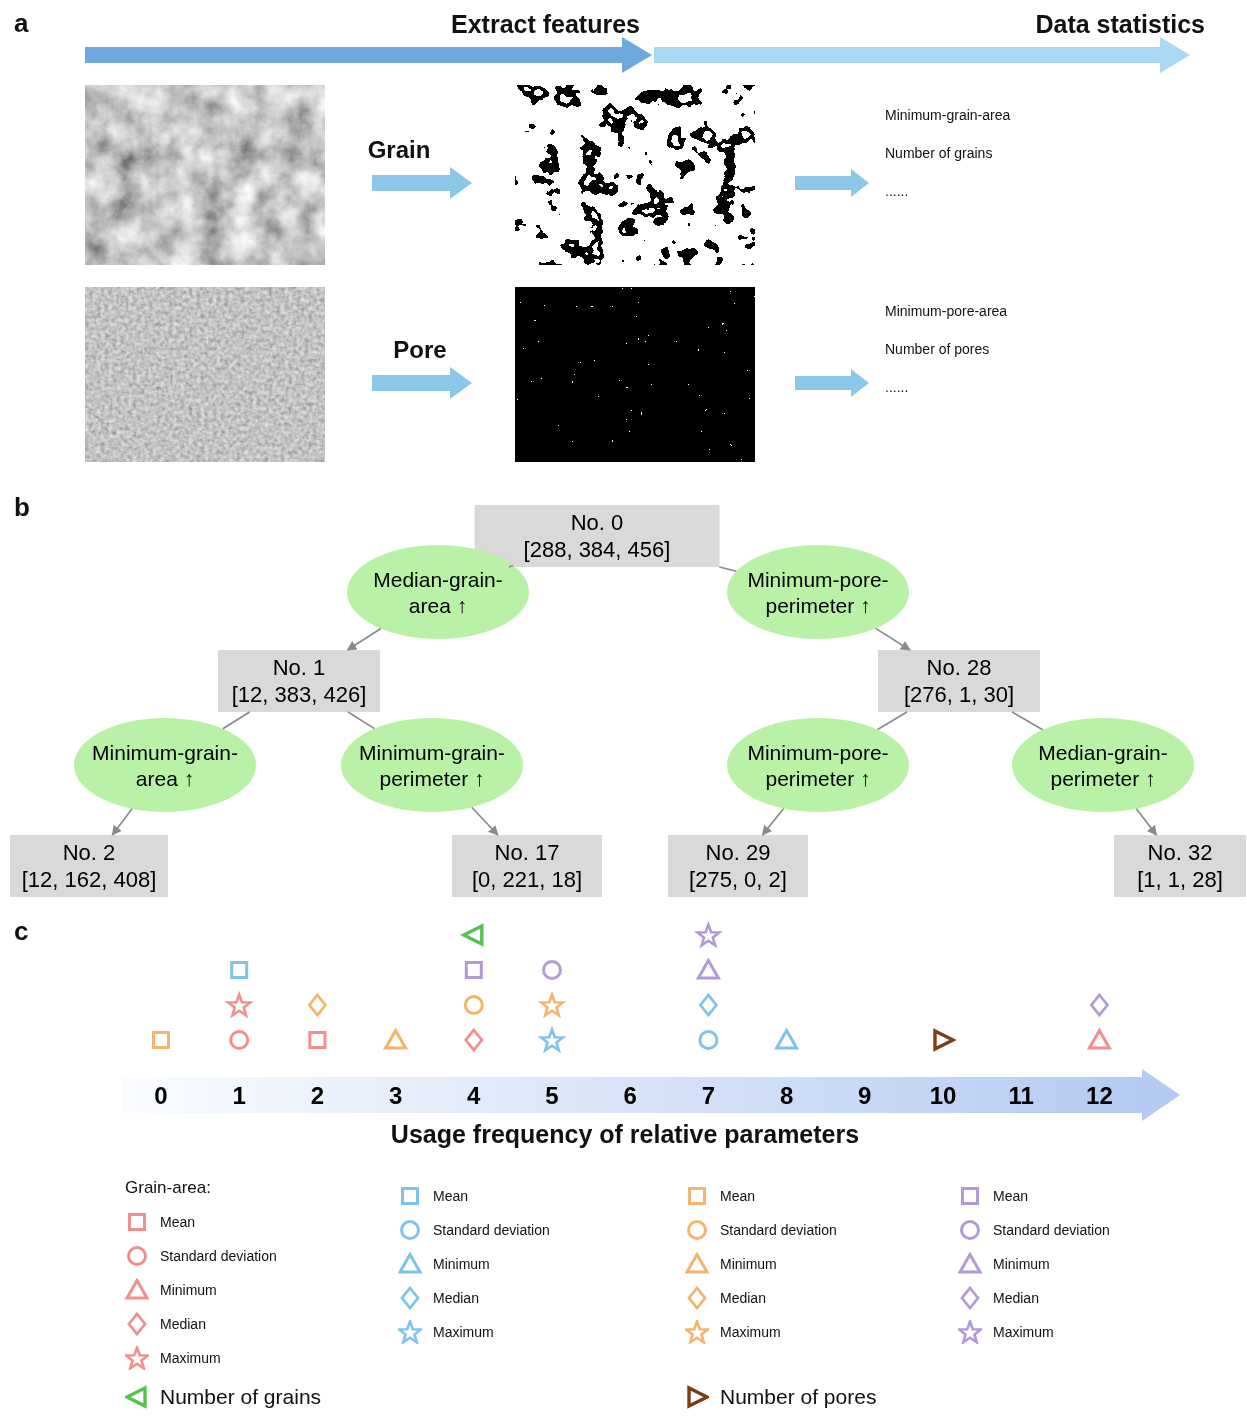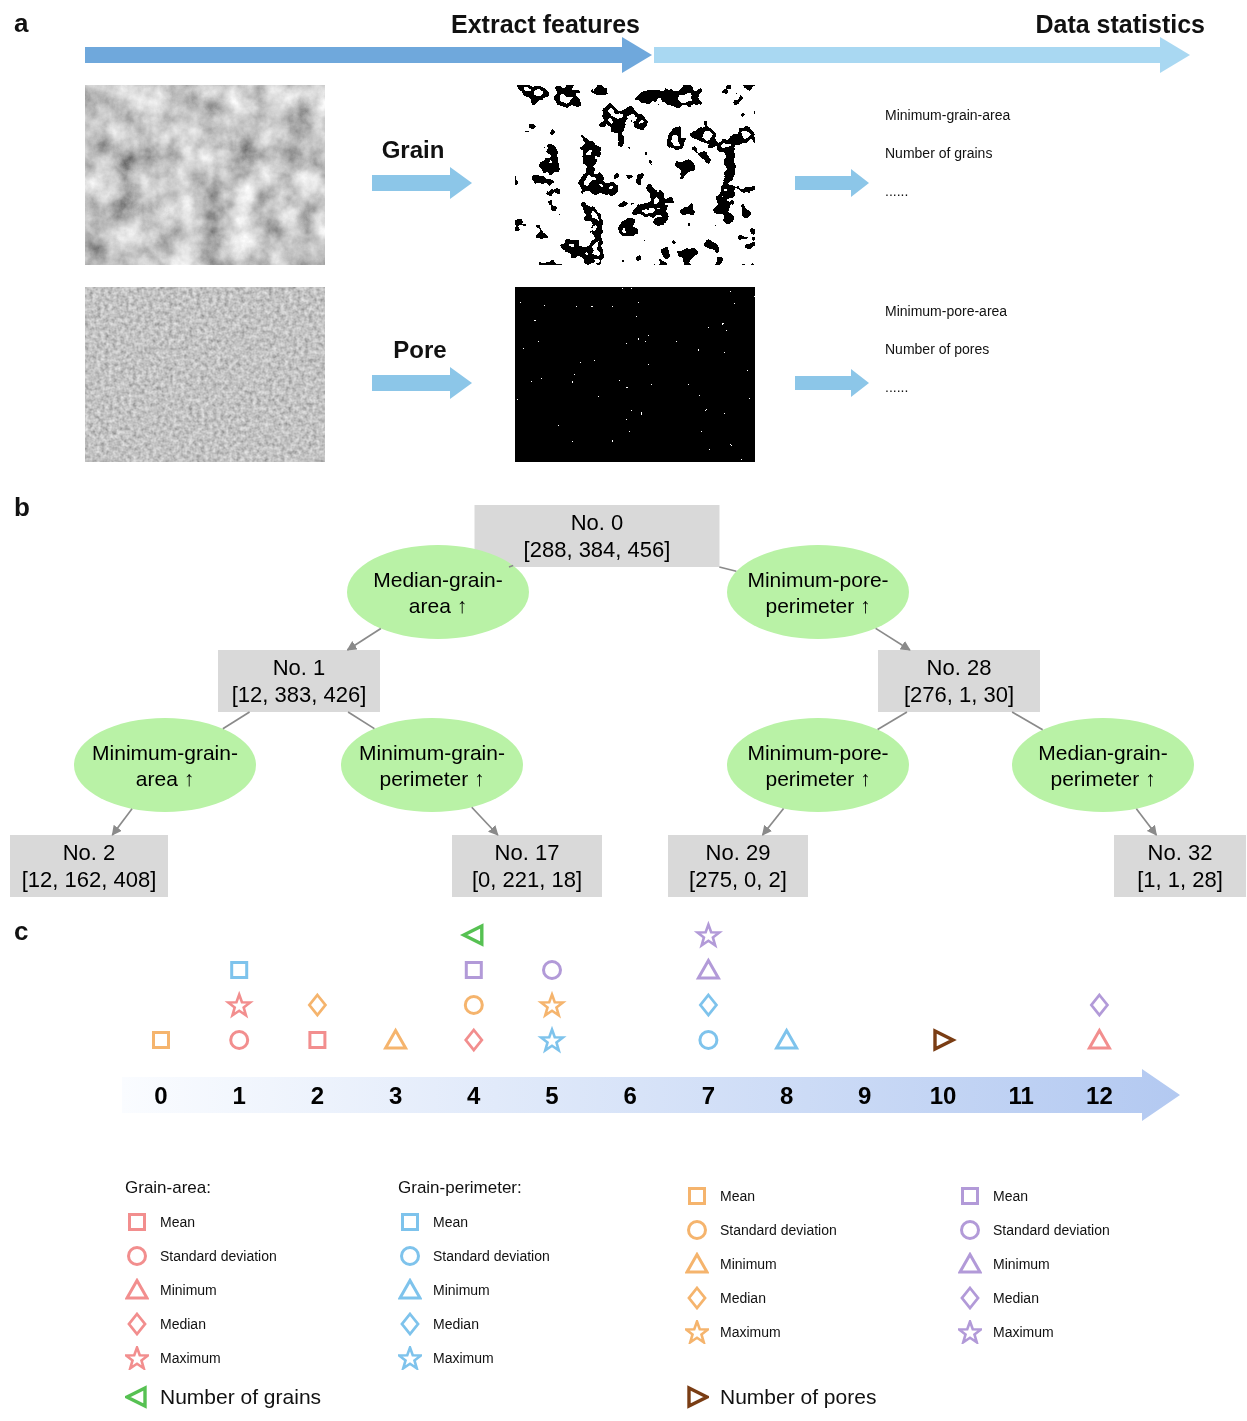--- a/index.html
+++ b/index.html
@@ -60,21 +60,21 @@
           <feFuncR type="discrete" tableValues="1 1 1 1 1 0 0 1 1 1 1 1 1 1 1 1"></feFuncR>
           <feFuncG type="discrete" tableValues="1 1 1 1 1 0 0 1 1 1 1 1 1 1 1 1"></feFuncG>
           <feFuncB type="discrete" tableValues="1 1 1 1 1 0 0 1 1 1 1 1 1 1 1 1"></feFuncB>
           <feFuncA type="linear" slope="0" intercept="1"></feFuncA>
         </feComponentTransfer>
       </filter>
     </defs>
     <rect width="240" height="180" filter="url(#fGrainMask)"></rect>
   </svg>
 
-  <div class="rowlabel" style="left:338px;top:136px">Grain</div>
+  <div class="rowlabel" style="left:324px;top:136px">Grain</div>
   <svg class="abs" style="left:372px;top:165px" width="100" height="36" viewBox="0 0 100 36">
     <rect x="0" y="10" width="78" height="16" fill="#8cc6e8"></rect>
     <polygon points="78,2 100,18 78,34" fill="#8cc6e8"></polygon>
   </svg>
 
   <svg class="abs" style="left:795px;top:167px" width="74" height="32" viewBox="0 0 74 32">
     <rect x="0" y="9" width="56" height="14" fill="#8cc6e8"></rect>
     <polygon points="56,2 74,16 56,30" fill="#8cc6e8"></polygon>
   </svg>
 
@@ -231,20 +231,21 @@
       <circle fill="none" stroke="#b29ad8" cx="552" cy="970" r="8.5" stroke-width="3"></circle>
       <circle fill="none" stroke="#7ec3ec" cx="708.4" cy="1040" r="8.5" stroke-width="3"></circle>
       <polygon fill="none" stroke="#7ec3ec" points="708.4,995 716.4,1005 708.4,1015 700.4,1005" stroke-width="2.8"></polygon>
       <polygon fill="none" stroke="#b29ad8" points="708.4,960.5 698.4,978 718.4,978" stroke-width="3"></polygon>
       <path fill="none" stroke="#b29ad8" d="M708.40,924.50L711.16,932.20L719.34,932.45L712.87,937.45L715.16,945.30L708.40,940.70L701.64,945.30L703.93,937.45L697.46,932.45L705.64,932.20Z" stroke-width="2.6"></path>
       <polygon fill="none" stroke="#7ec3ec" points="786.6,1030.5 776.6,1048 796.6,1048" stroke-width="3"></polygon>
       <polygon fill="none" stroke="#7a3d14" points="953,1040 935,1031 935,1049" stroke-width="3.4"></polygon>
       <polygon fill="none" stroke="#f28e8e" points="1099.4,1030.5 1089.4,1048 1109.4,1048" stroke-width="3"></polygon>
       <polygon fill="none" stroke="#b29ad8" points="1099.4,995 1107.4,1005 1099.4,1015 1091.4,1005" stroke-width="2.8"></polygon>
     </svg>
+  <div class="ctitle">Usage frequency of relative parameters</div>
 
   <div id="legend">
       <div class="legendcol" style="left: 125px; top: 1175px;">
         <div class="leghead">Grain-area:</div>
         <div class="legitem">
           <svg width="24" height="24" viewBox="0 0 24 24">
             <rect fill="none" stroke="#f28e8e" x="4.5" y="4.5" width="15" height="15" stroke-width="3"></rect>
           </svg>
           <span>Mean</span>
         </div>
@@ -267,21 +268,20 @@
           <span>Median</span>
         </div>
         <div class="legitem">
           <svg width="24" height="24" viewBox="0 0 24 24">
             <path fill="none" stroke="#f28e8e" d="M12.00,1.50L14.76,9.20L22.94,9.45L16.47,14.45L18.76,22.30L12.00,17.70L5.24,22.30L7.53,14.45L1.06,9.45L9.24,9.20Z" stroke-width="2.6"></path>
           </svg>
           <span>Maximum</span>
         </div>
       </div>
       <div class="legendcol" style="left: 398px; top: 1175px;">
-        <div class="leghead">Grain-perimeter:</div>
         <div class="legitem">
           <svg width="24" height="24" viewBox="0 0 24 24">
             <rect fill="none" stroke="#7ec3ec" x="4.5" y="4.5" width="15" height="15" stroke-width="3"></rect>
           </svg>
           <span>Mean</span>
         </div>
         <div class="legitem">
           <svg width="24" height="24" viewBox="0 0 24 24">
             <circle fill="none" stroke="#7ec3ec" cx="12" cy="12" r="8.5" stroke-width="3"></circle>
           </svg>

